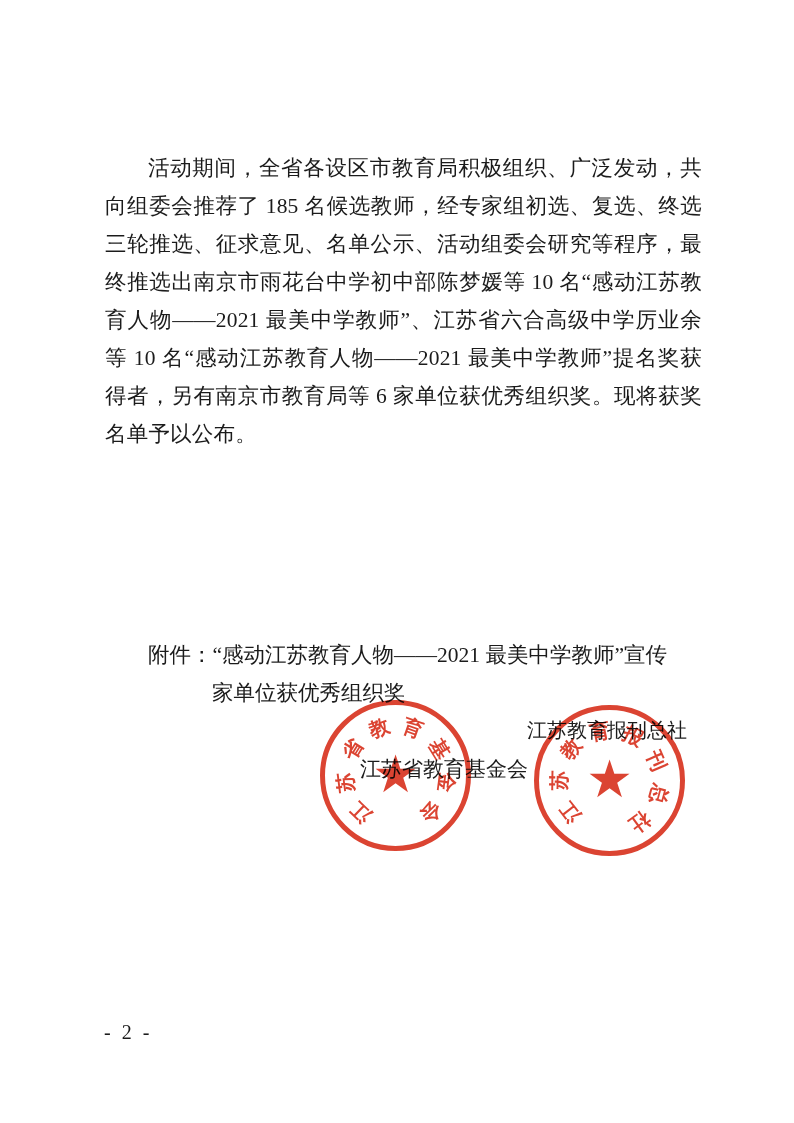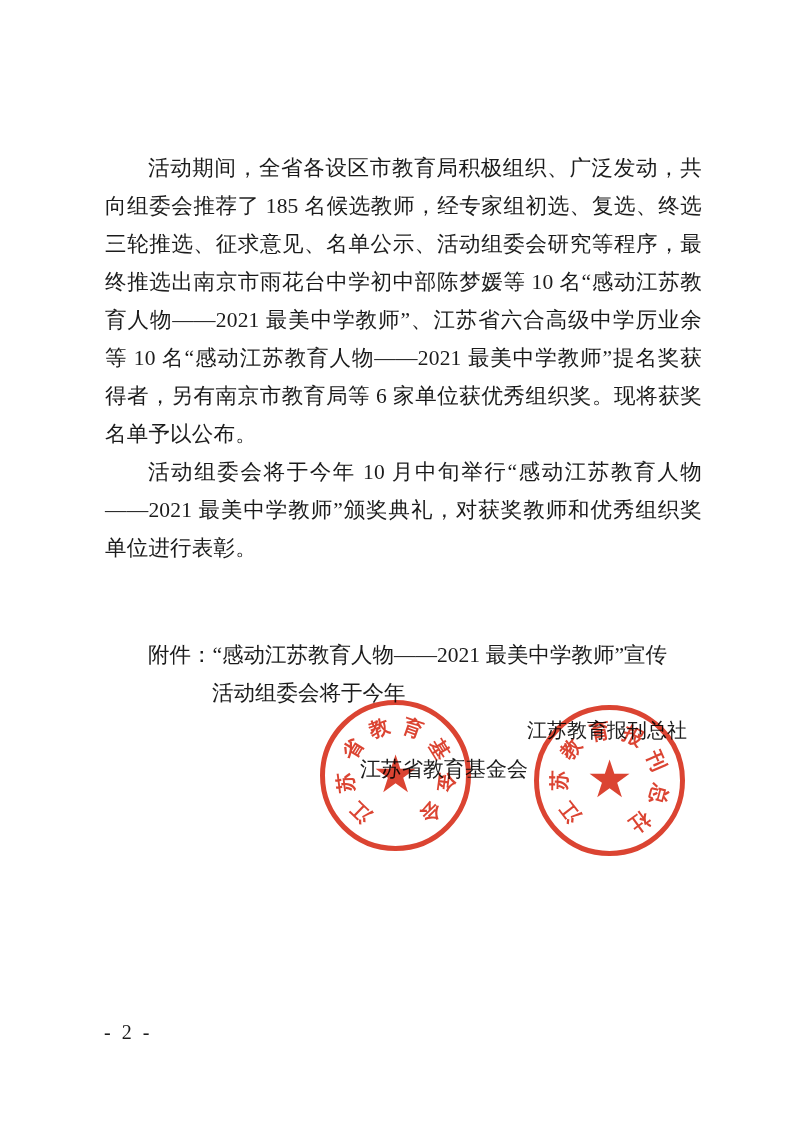--- a/index.html
+++ b/index.html
@@ -92,24 +92,23 @@
     letter-spacing: 3px;
   }
 </style>
 </head>
 <body>
 
 <div class="page">
 
   <div class="body-text">
     <p>活动期间，全省各设区市教育局积极组织、广泛发动，共向组委会推荐了 185 名候选教师，经专家组初选、复选、终选三轮推选、征求意见、名单公示、活动组委会研究等程序，最终推选出南京市雨花台中学初中部陈梦媛等 10 名“感动江苏教育人物——2021 最美中学教师”、江苏省六合高级中学厉业余等 10 名“感动江苏教育人物——2021 最美中学教师”提名奖获得者，另有南京市教育局等 6 家单位获优秀组织奖。现将获奖名单予以公布。</p>
-    <p>活动组委会将于今年 10 月中旬举行“感动江苏教育人物——2021 最美中学教师”颁奖典礼，对获奖教师和优秀组织奖单位进行表彰。</p>
   </div>
 
-  <div class="attachment"><span>附件：</span><span>“感动江苏教育人物——2021 最美中学教师”宣传</span><br><span>活动组委会将于今年</span></div>
+  <div class="attachment"><span>附件：</span><span>“感动江苏教育人物——2021 最美中学教师”宣传</span><br><span>家单位获优秀组织奖</span></div>
 
   <div class="sig-org-left">江苏省教育基金会</div>
   <div class="sig-org-right">江苏教育报刊总社</div>
 
   <div class="seal seal-left">
     <div class="seal-ring"></div>
     <div class="seal-arc">
         <span class="seal-char" style="transform: rotate(-136deg) translateY(-51px);">江</span>
         <span class="seal-char" style="transform: rotate(-97.1429deg) translateY(-51px);">苏</span>
         <span class="seal-char" style="transform: rotate(-58.2857deg) translateY(-51px);">省</span>

